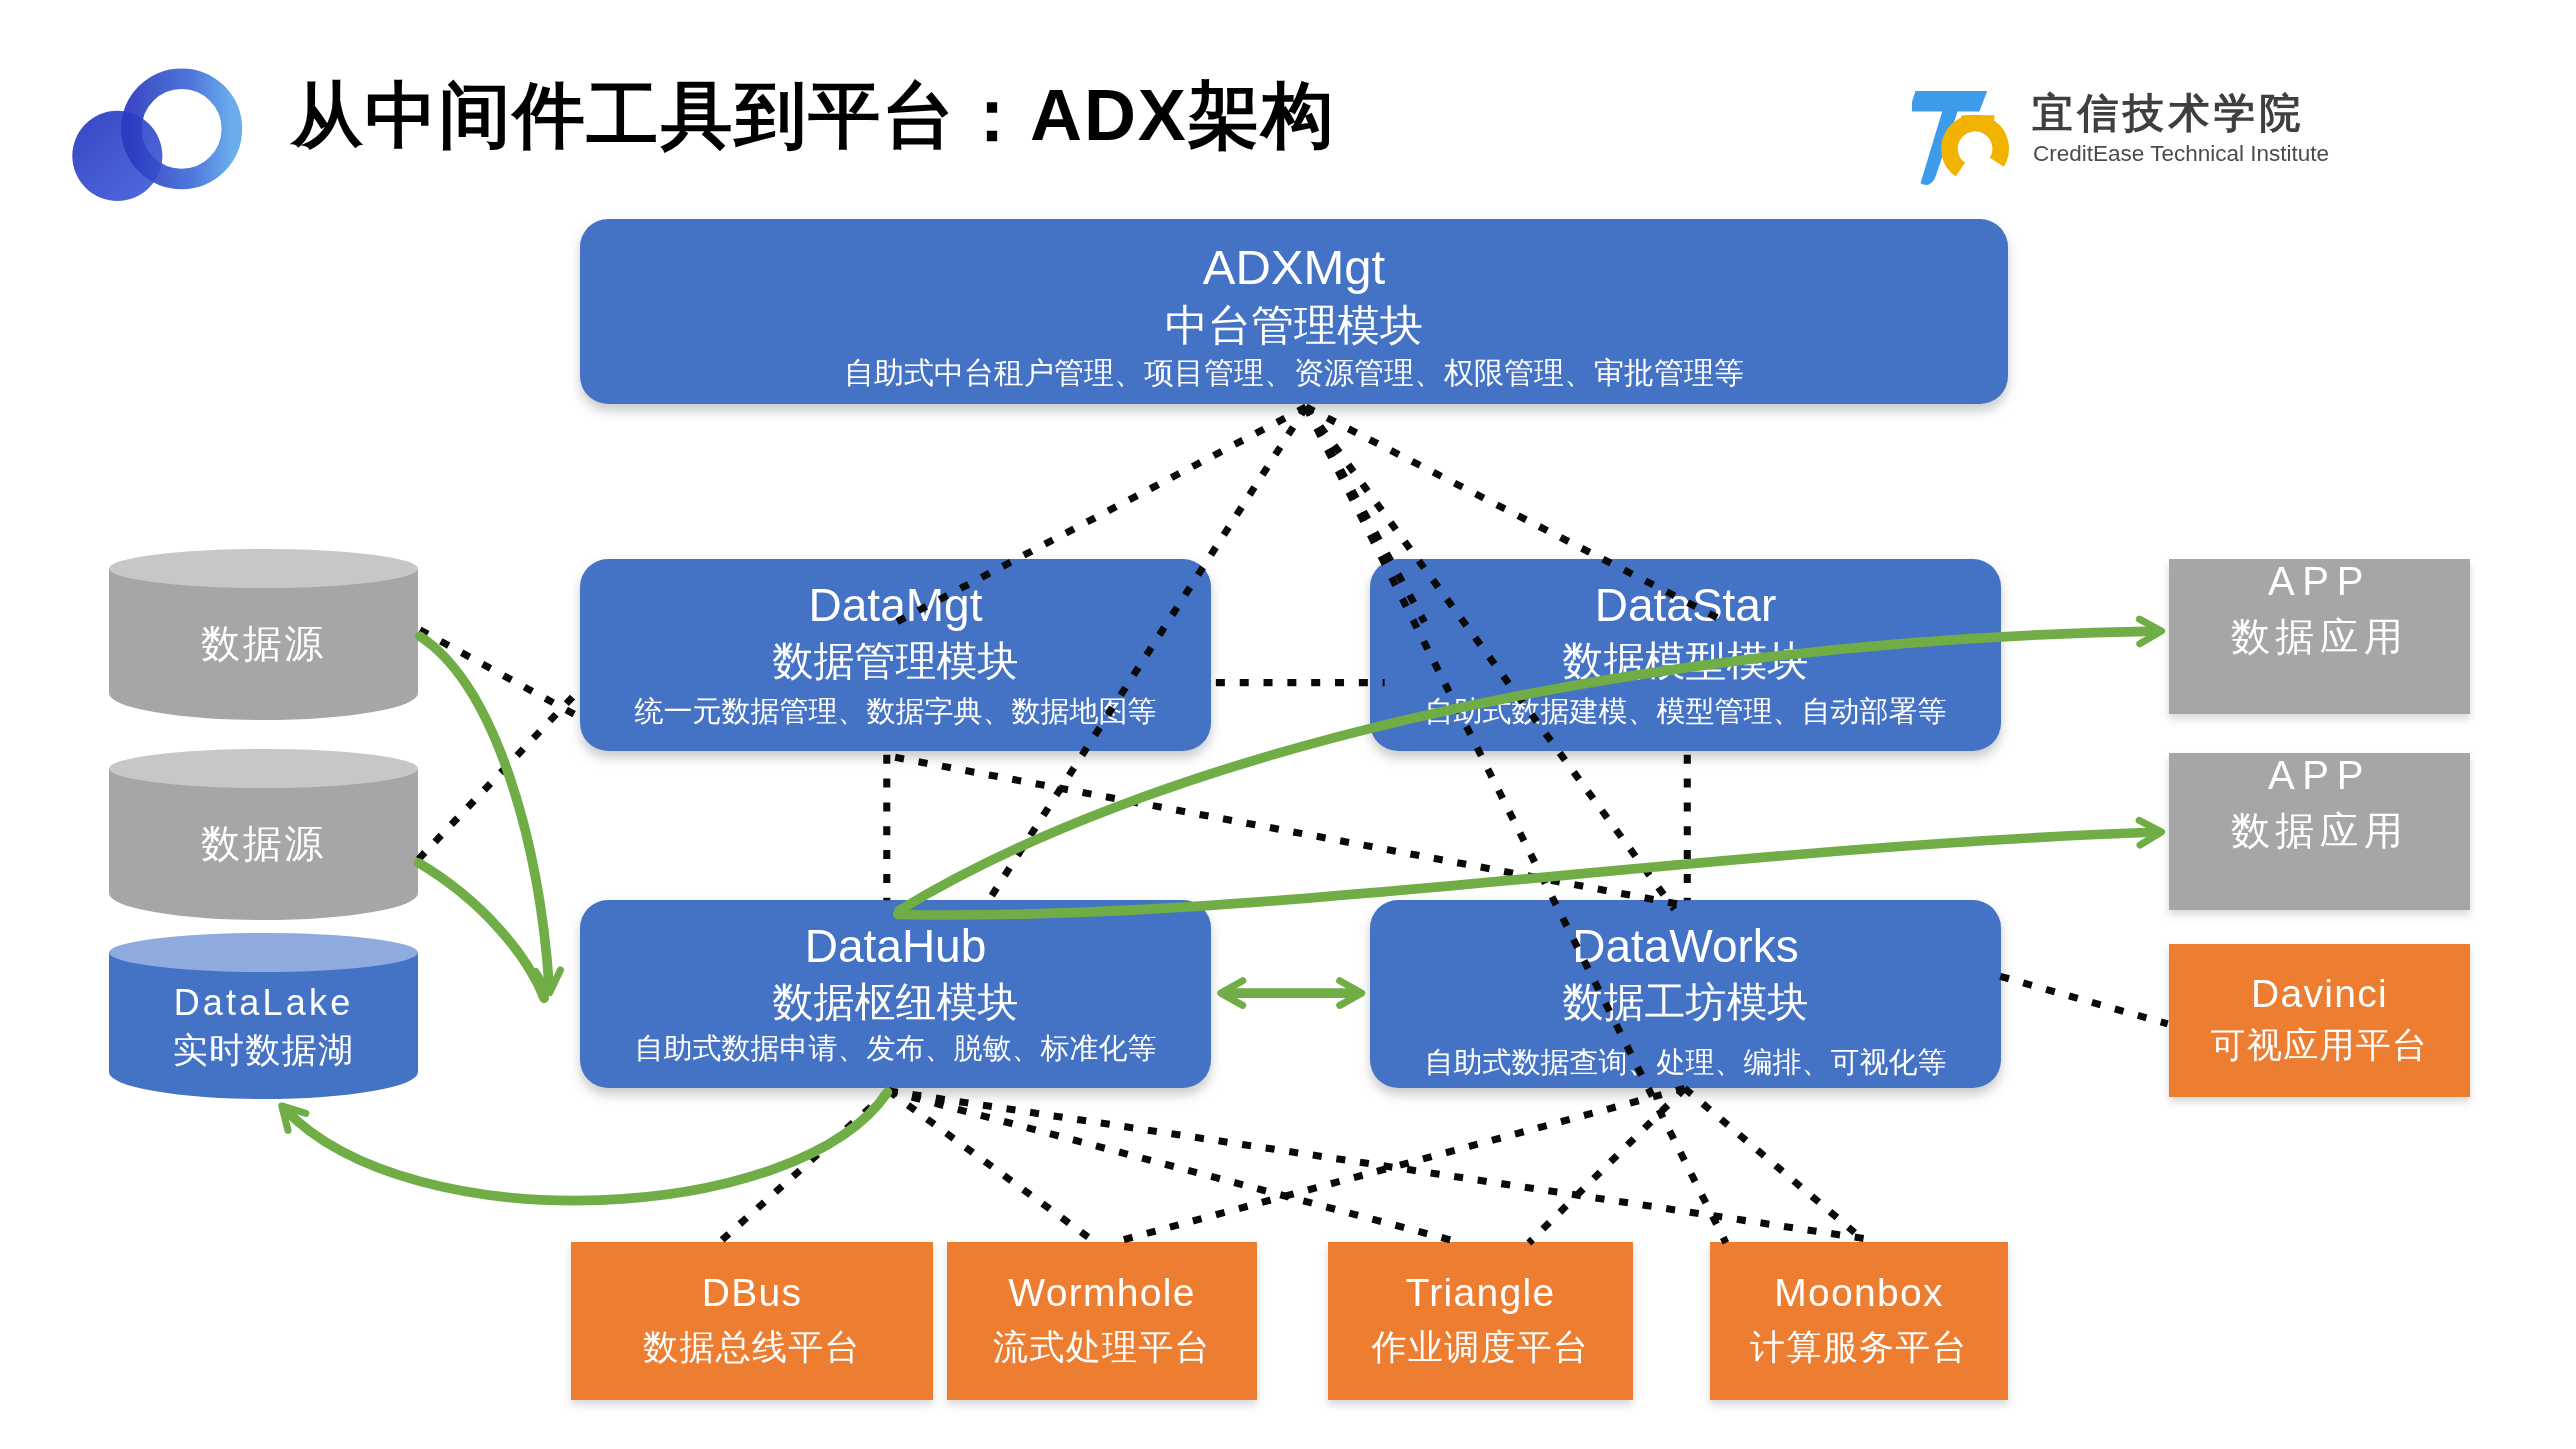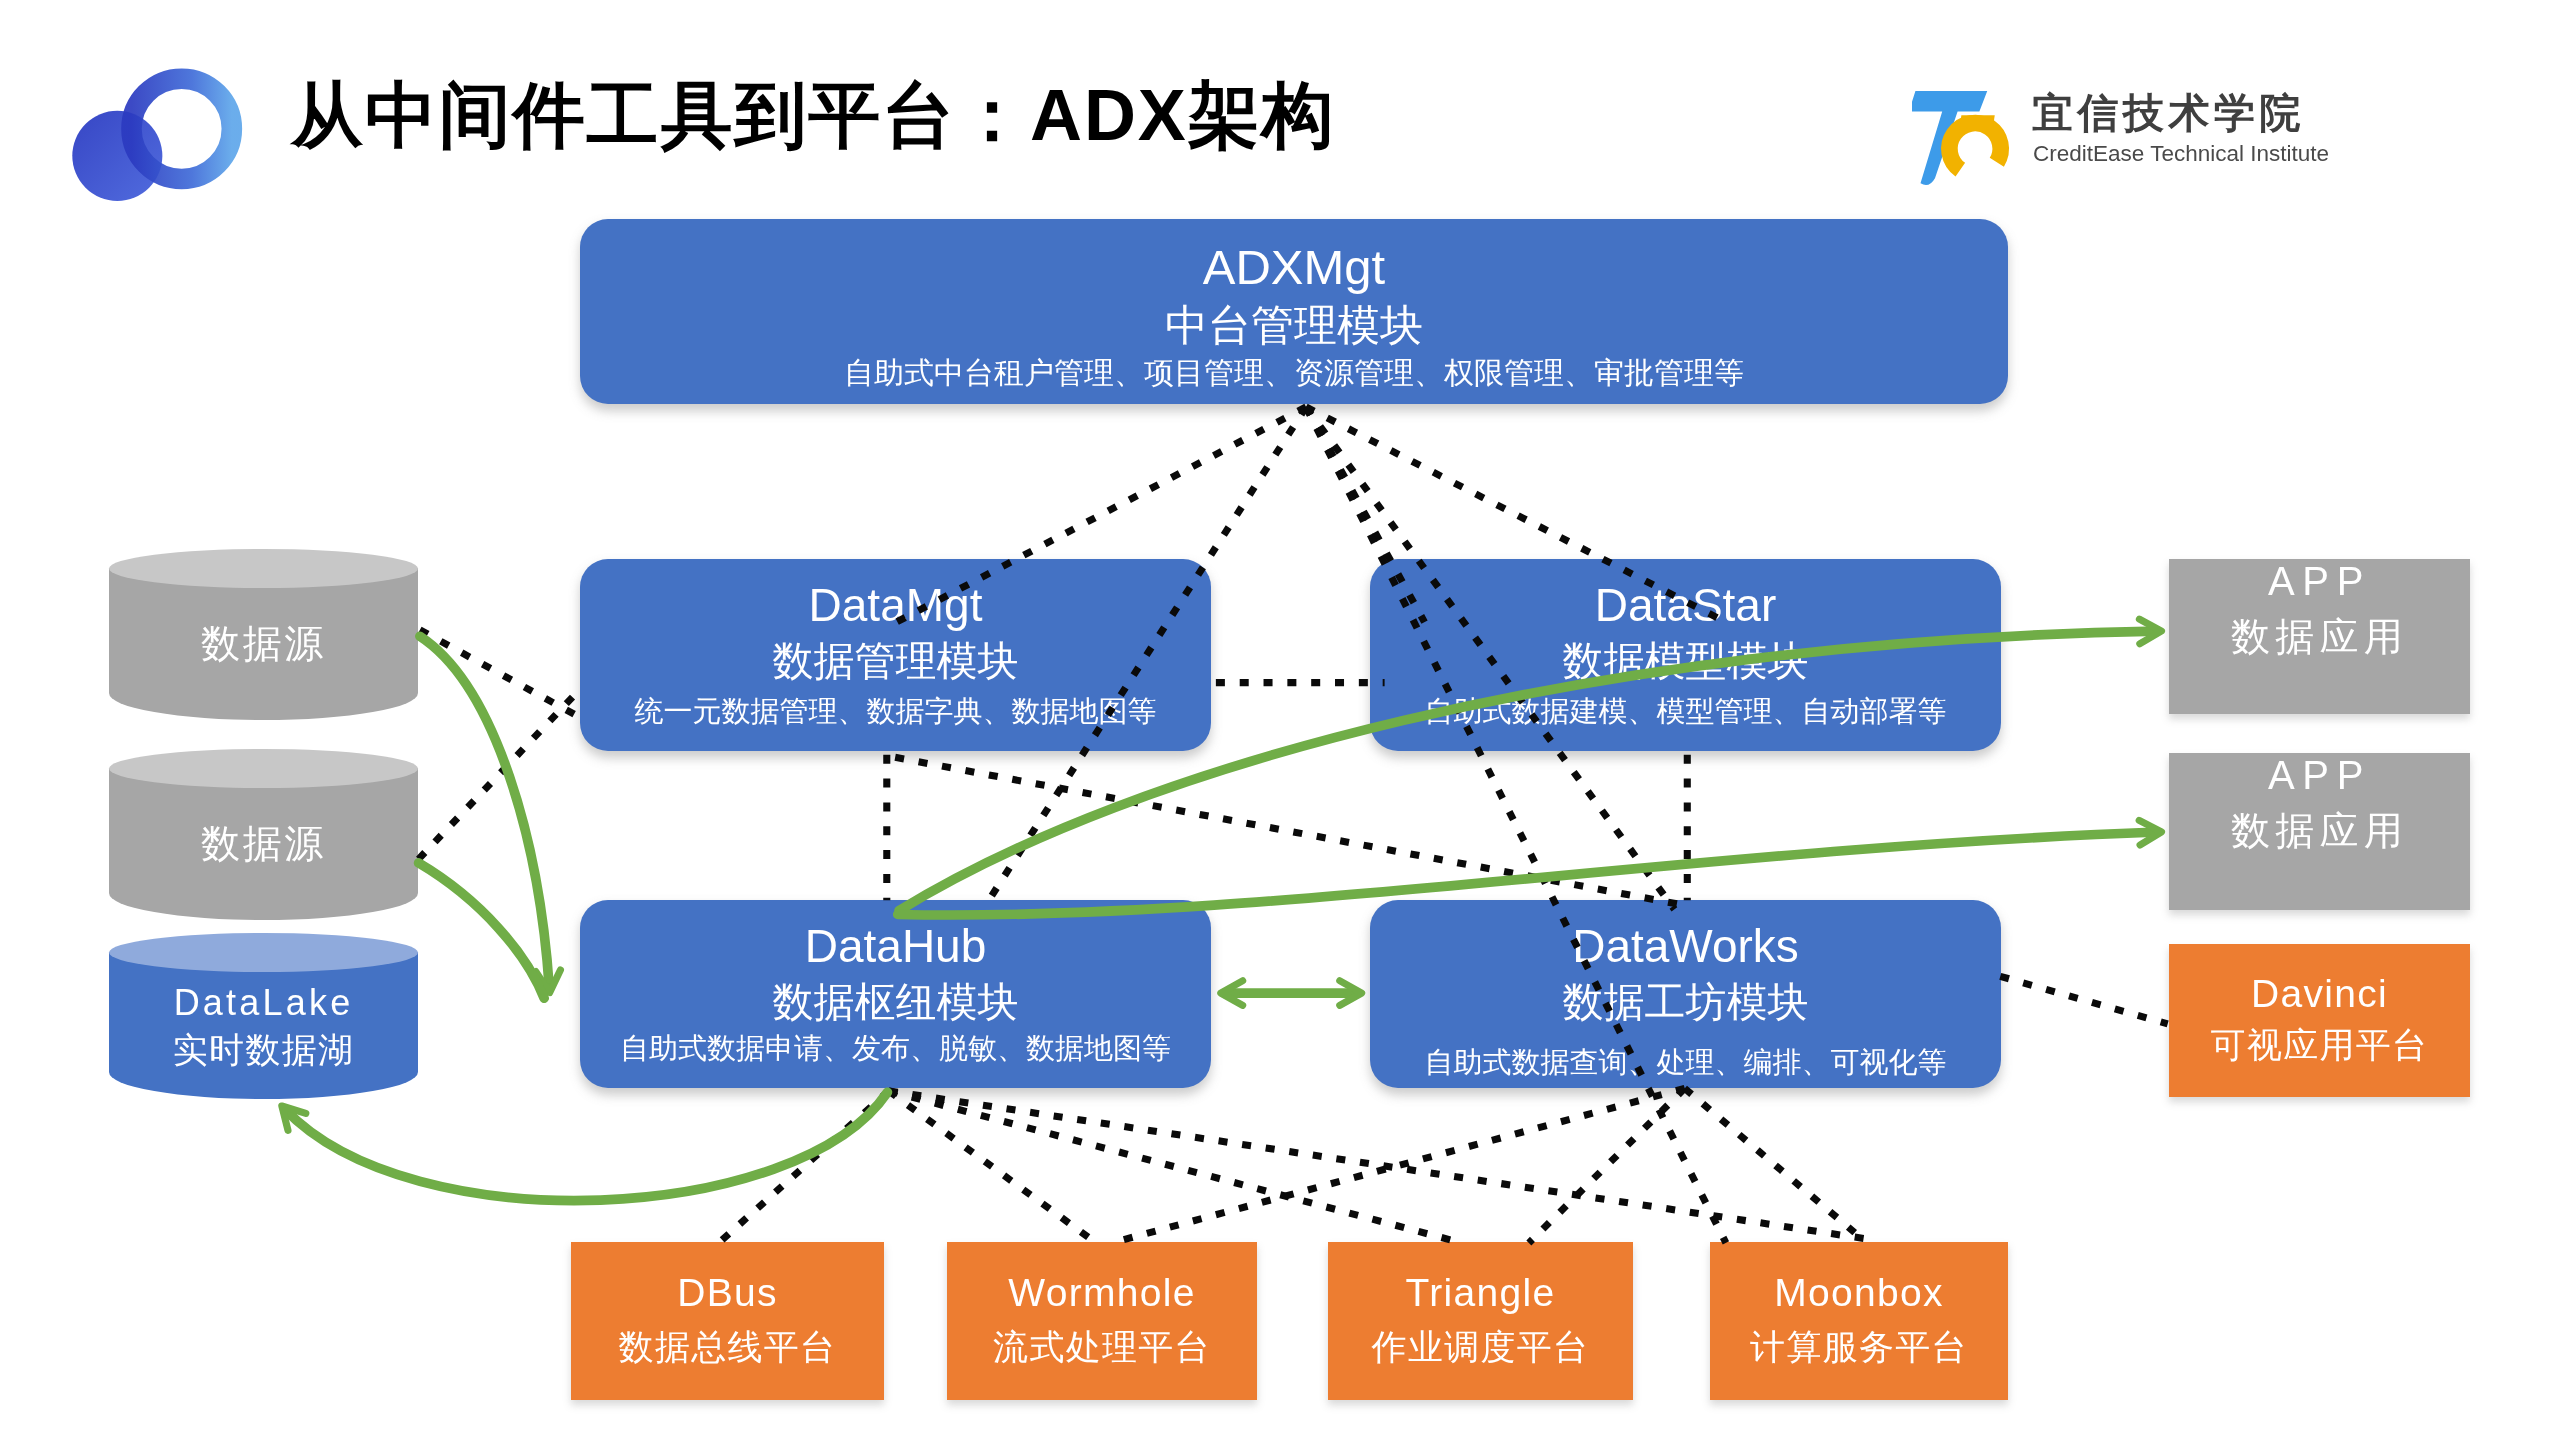--- a/index.html
+++ b/index.html
@@ -105,21 +105,21 @@
       <div class="mod-cn">数据模型模块</div>
     </div>
     <div class="mod-desc">自助式数据建模、模型管理、自动部署等</div>
   </div>
 
   <div class="bluebox" style="left:580px;top:900px;width:631px;height:188px;padding:16.7px 7.7px 19.3px;">
     <div class="titles">
       <div class="mod-name">DataHub</div>
       <div class="mod-cn">数据枢纽模块</div>
     </div>
-    <div class="mod-desc">自助式数据申请、发布、脱敏、数据地图等</div>
+    <div class="mod-desc">自助式数据申请、发布、脱敏、标准化等</div>
   </div>
 
   <div class="bluebox" style="left:1370px;top:900px;width:631px;height:188px;padding:16.7px 7.7px 19.3px;gap:15px;">
     <div class="titles">
       <div class="mod-name">DataWorks</div>
       <div class="mod-cn">数据工坊模块</div>
     </div>
     <div class="mod-desc">自助式数据查询、处理、编排、可视化等</div>
   </div>
 
@@ -145,21 +145,21 @@
   </div>
   <div class="graybox" style="left:2169px;top:753px;width:301px;height:157px;">
     <div class="l1">APP</div>
     <div class="l2">数据应用</div>
   </div>
   <div class="orangebox" style="left:2169px;top:944px;width:301px;height:153px;gap:5.2px;">
     <div class="l1">Davinci</div>
     <div class="l2">可视应用平台</div>
   </div>
 
-  <div class="orangebox" style="left:571px;top:1242px;width:313px;height:158px;">
+  <div class="orangebox" style="left:571px;top:1242px;width:362px;height:158px;">
     <div class="l1">DBus</div>
     <div class="l2">数据总线平台</div>
   </div>
   <div class="orangebox" style="left:947px;top:1242px;width:310px;height:158px;">
     <div class="l1">Wormhole</div>
     <div class="l2">流式处理平台</div>
   </div>
   <div class="orangebox" style="left:1710px;top:1242px;width:298px;height:158px;">
     <div class="l1">Moonbox</div>
     <div class="l2">计算服务平台</div>

